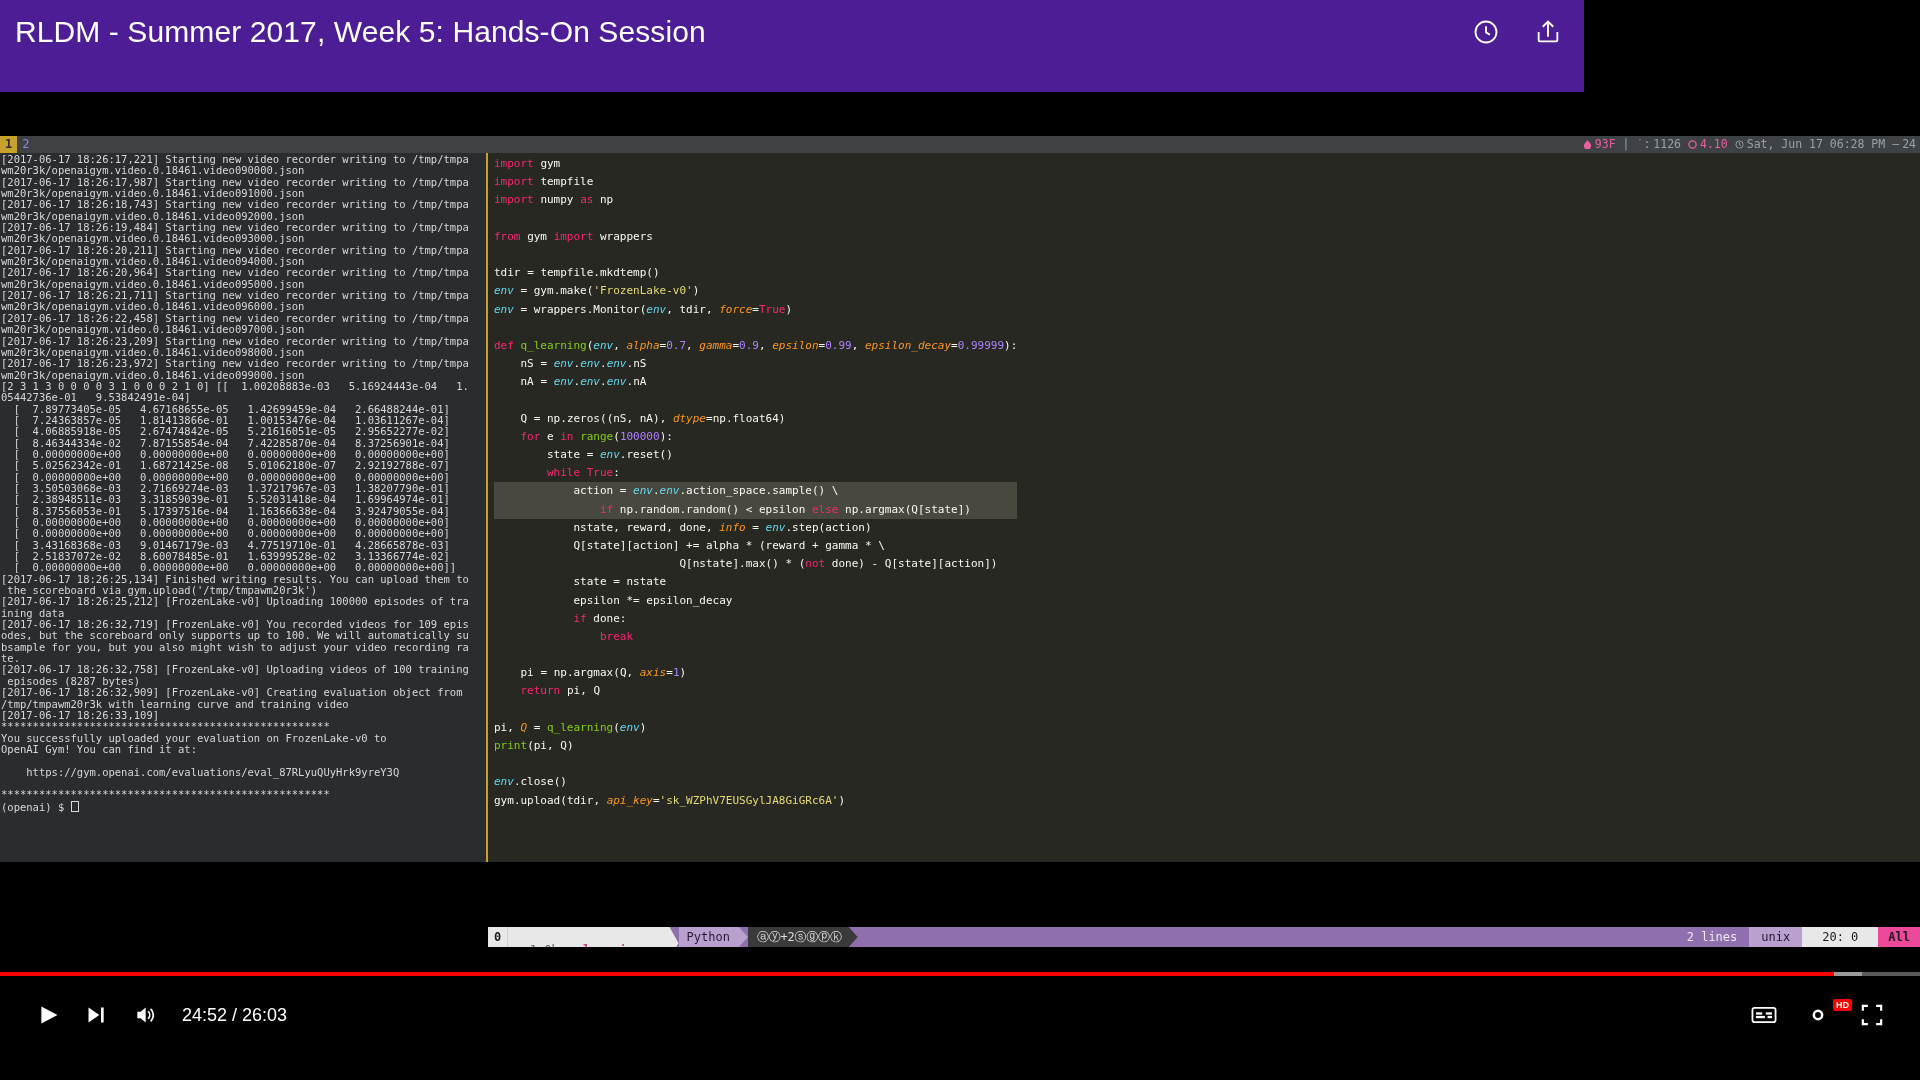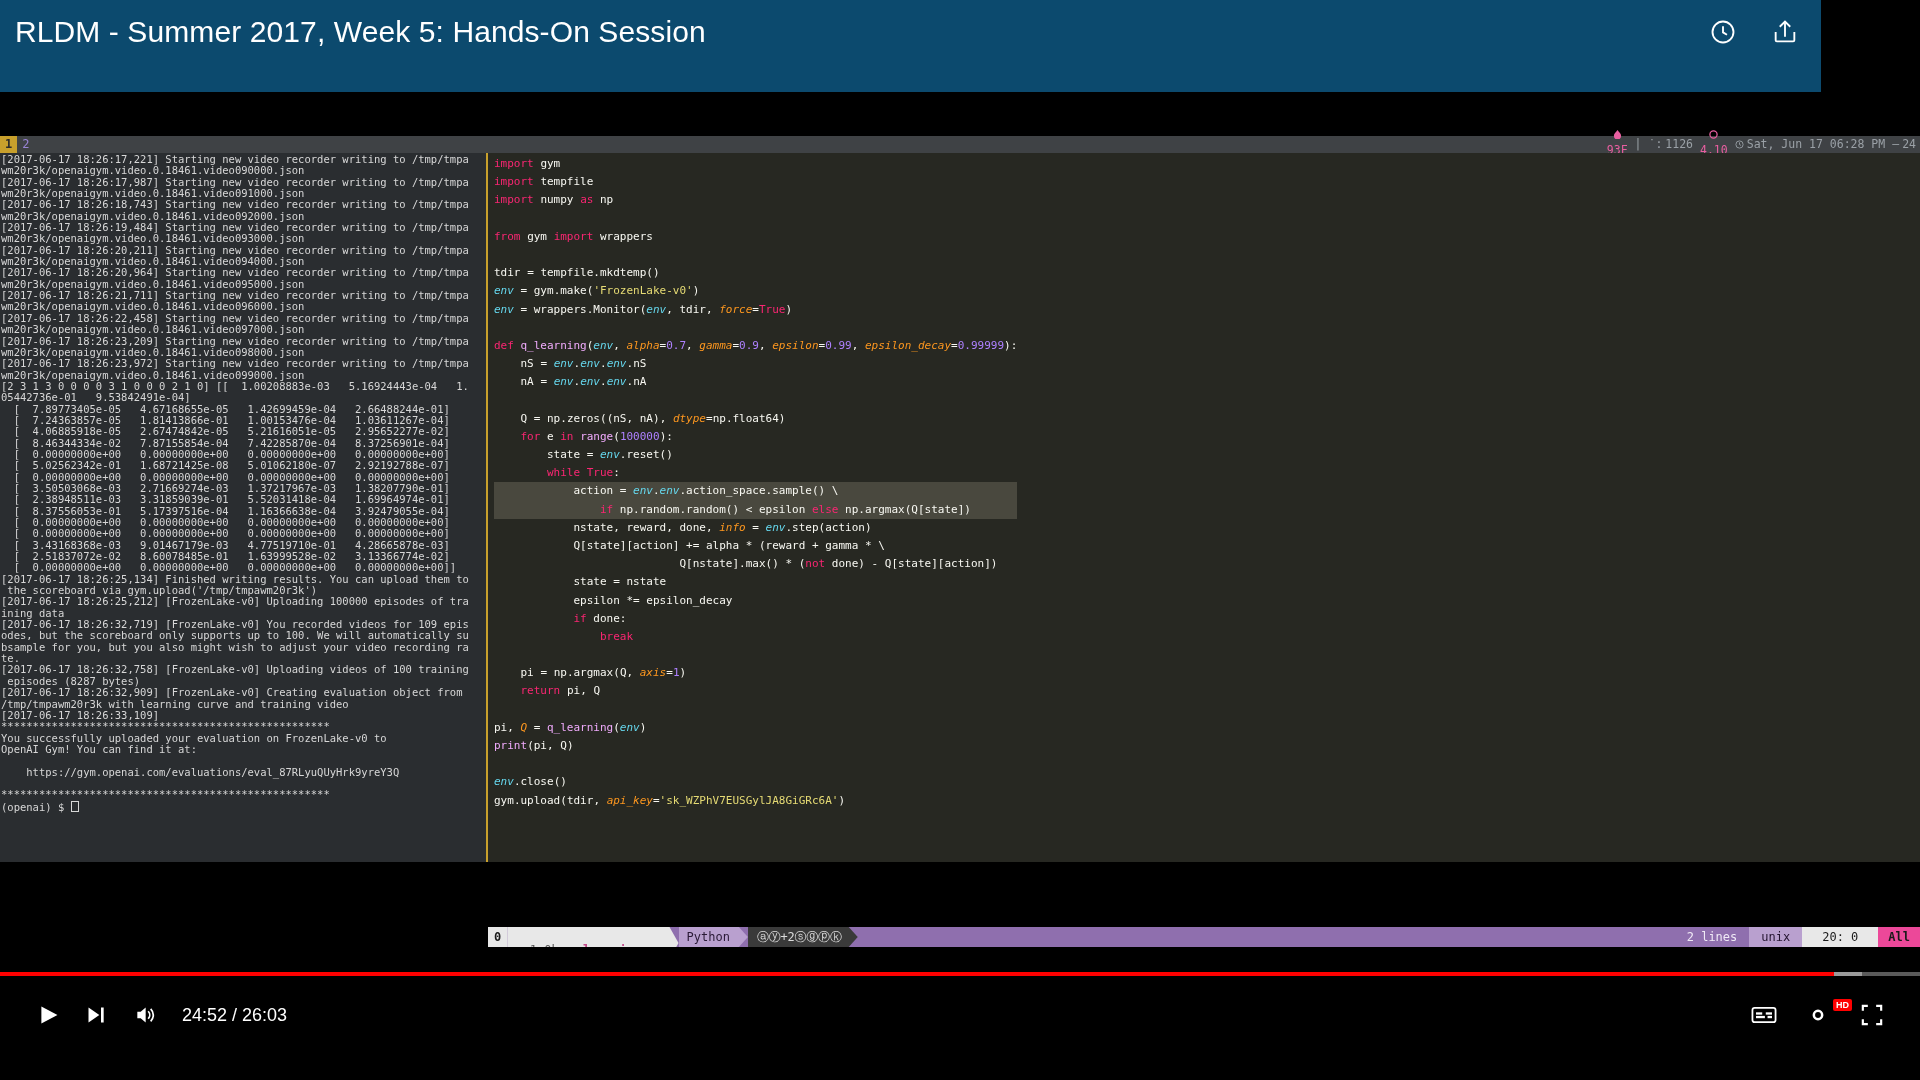--- a/index.html
+++ b/index.html
@@ -6,22 +6,22 @@
     margin: 0; padding: 0;
     width: 1920px; height: 1080px;
     background: #000;
     overflow: hidden;
     font-family: "Liberation Sans", sans-serif;
   }
   #app { position: relative; width: 1920px; height: 1080px; background: #000; }
 
   
   .video-header {
-    position: absolute; top: 0; left: 0; width: 1821px; height: 92px;
-    background: #0c4a6e;
+    position: absolute; top: 0; left: 0; width: 1584px; height: 92px;
+    background: #4c1d95;
   }
   .video-title {
     position: absolute; left: 15px; top: 15px;
     font-size: 30px; color: #ffffff; letter-spacing: 0.1px;
     font-family: "Liberation Sans", sans-serif;
     white-space: nowrap;
   }
   .header-actions {
     position: absolute; right: 16px; top: 12px;
     display: flex; gap: 22px; align-items: center;
@@ -48,21 +48,21 @@
   }
   .tmux-win.active { background: #c8a02c; color: #2b2b2b; font-weight: bold; }
   .tmux-win.inactive { color: #9a85d6; }
   .tmux-right {
     position: absolute; right: 0; top: 0; height: 17px; line-height: 17px;
     display: flex; align-items: center; gap: 7px; padding-right: 4px;
     font-family: "DejaVu Sans Mono", monospace; font-size: 11.5px; color: #cfcfcf;
     white-space: nowrap;
   }
   .tr-seg { display: inline-flex; align-items: center; gap: 3px; }
-  .tr-pink { color: #e95fa0; flex-direction: column; }
+  .tr-pink { color: #e95fa0; }
   .tr-dim { color: #9aa0a6; }
 
   
   .pane-left {
     position: absolute; left: 0; top: 61px; width: 486px; height: 709px;
     background: #2a2d30;
     overflow: hidden;
     color: #d7d7d7;
     font-family: "DejaVu Sans Mono", monospace;
     font-size: 10.5px;
@@ -93,21 +93,21 @@
     position: absolute; left: 6px; top: 2px;
     font-family: "DejaVu Sans Mono", monospace;
     font-size: 11px;
     line-height: 18.2px;
     white-space: pre;
     color: #f8f8f2;
   }
   .code .ln { display: block; height: 18.2px; }
   .kw      { color: #f92672; }          
   .kw2     { color: #66d9ef; font-style: italic; } 
-  .fn      { color: #f0abfc; }          
+  .fn      { color: #84cc16; }          
   .num     { color: #ae81ff; text-align: center; }          
   .str     { color: #e6db74; }          
   .op      { color: #f8f8f2; }
   .plain   { color: #f8f8f2; }
   .param   { color: #fd971f; font-style: italic; }
 
   .sel-row { background: #49483e; display: block; }
 
   
   .vim-status {

